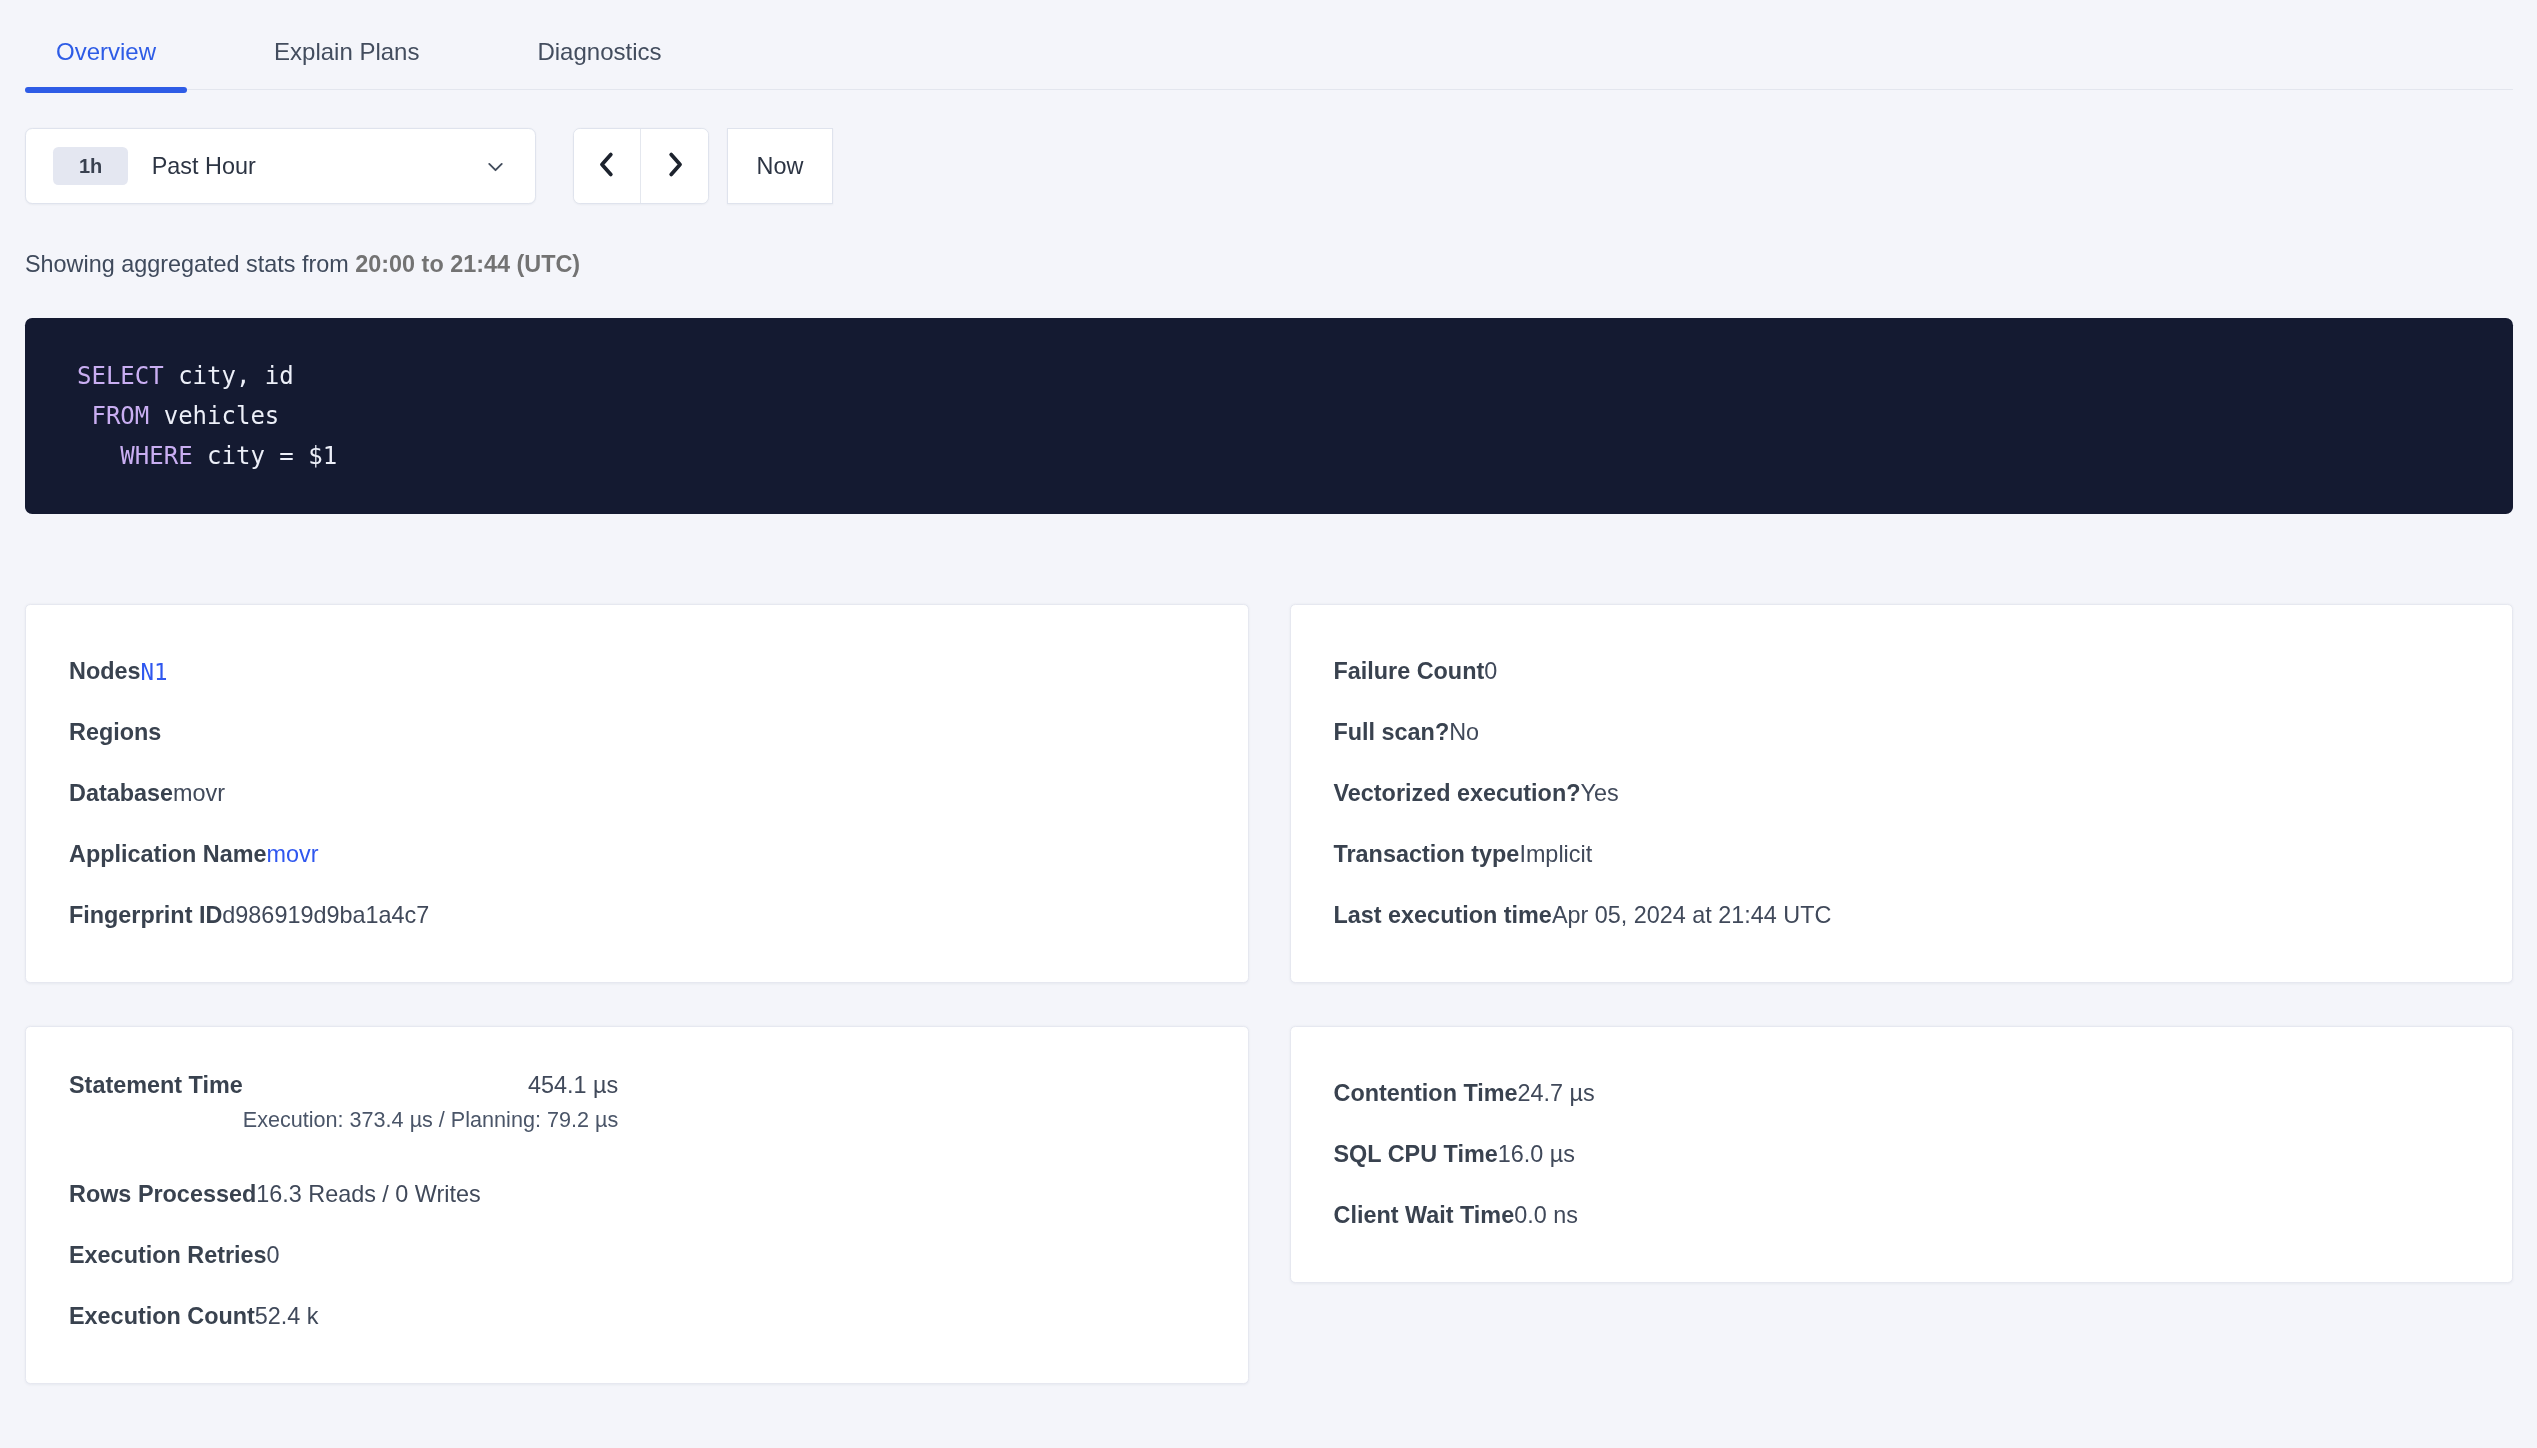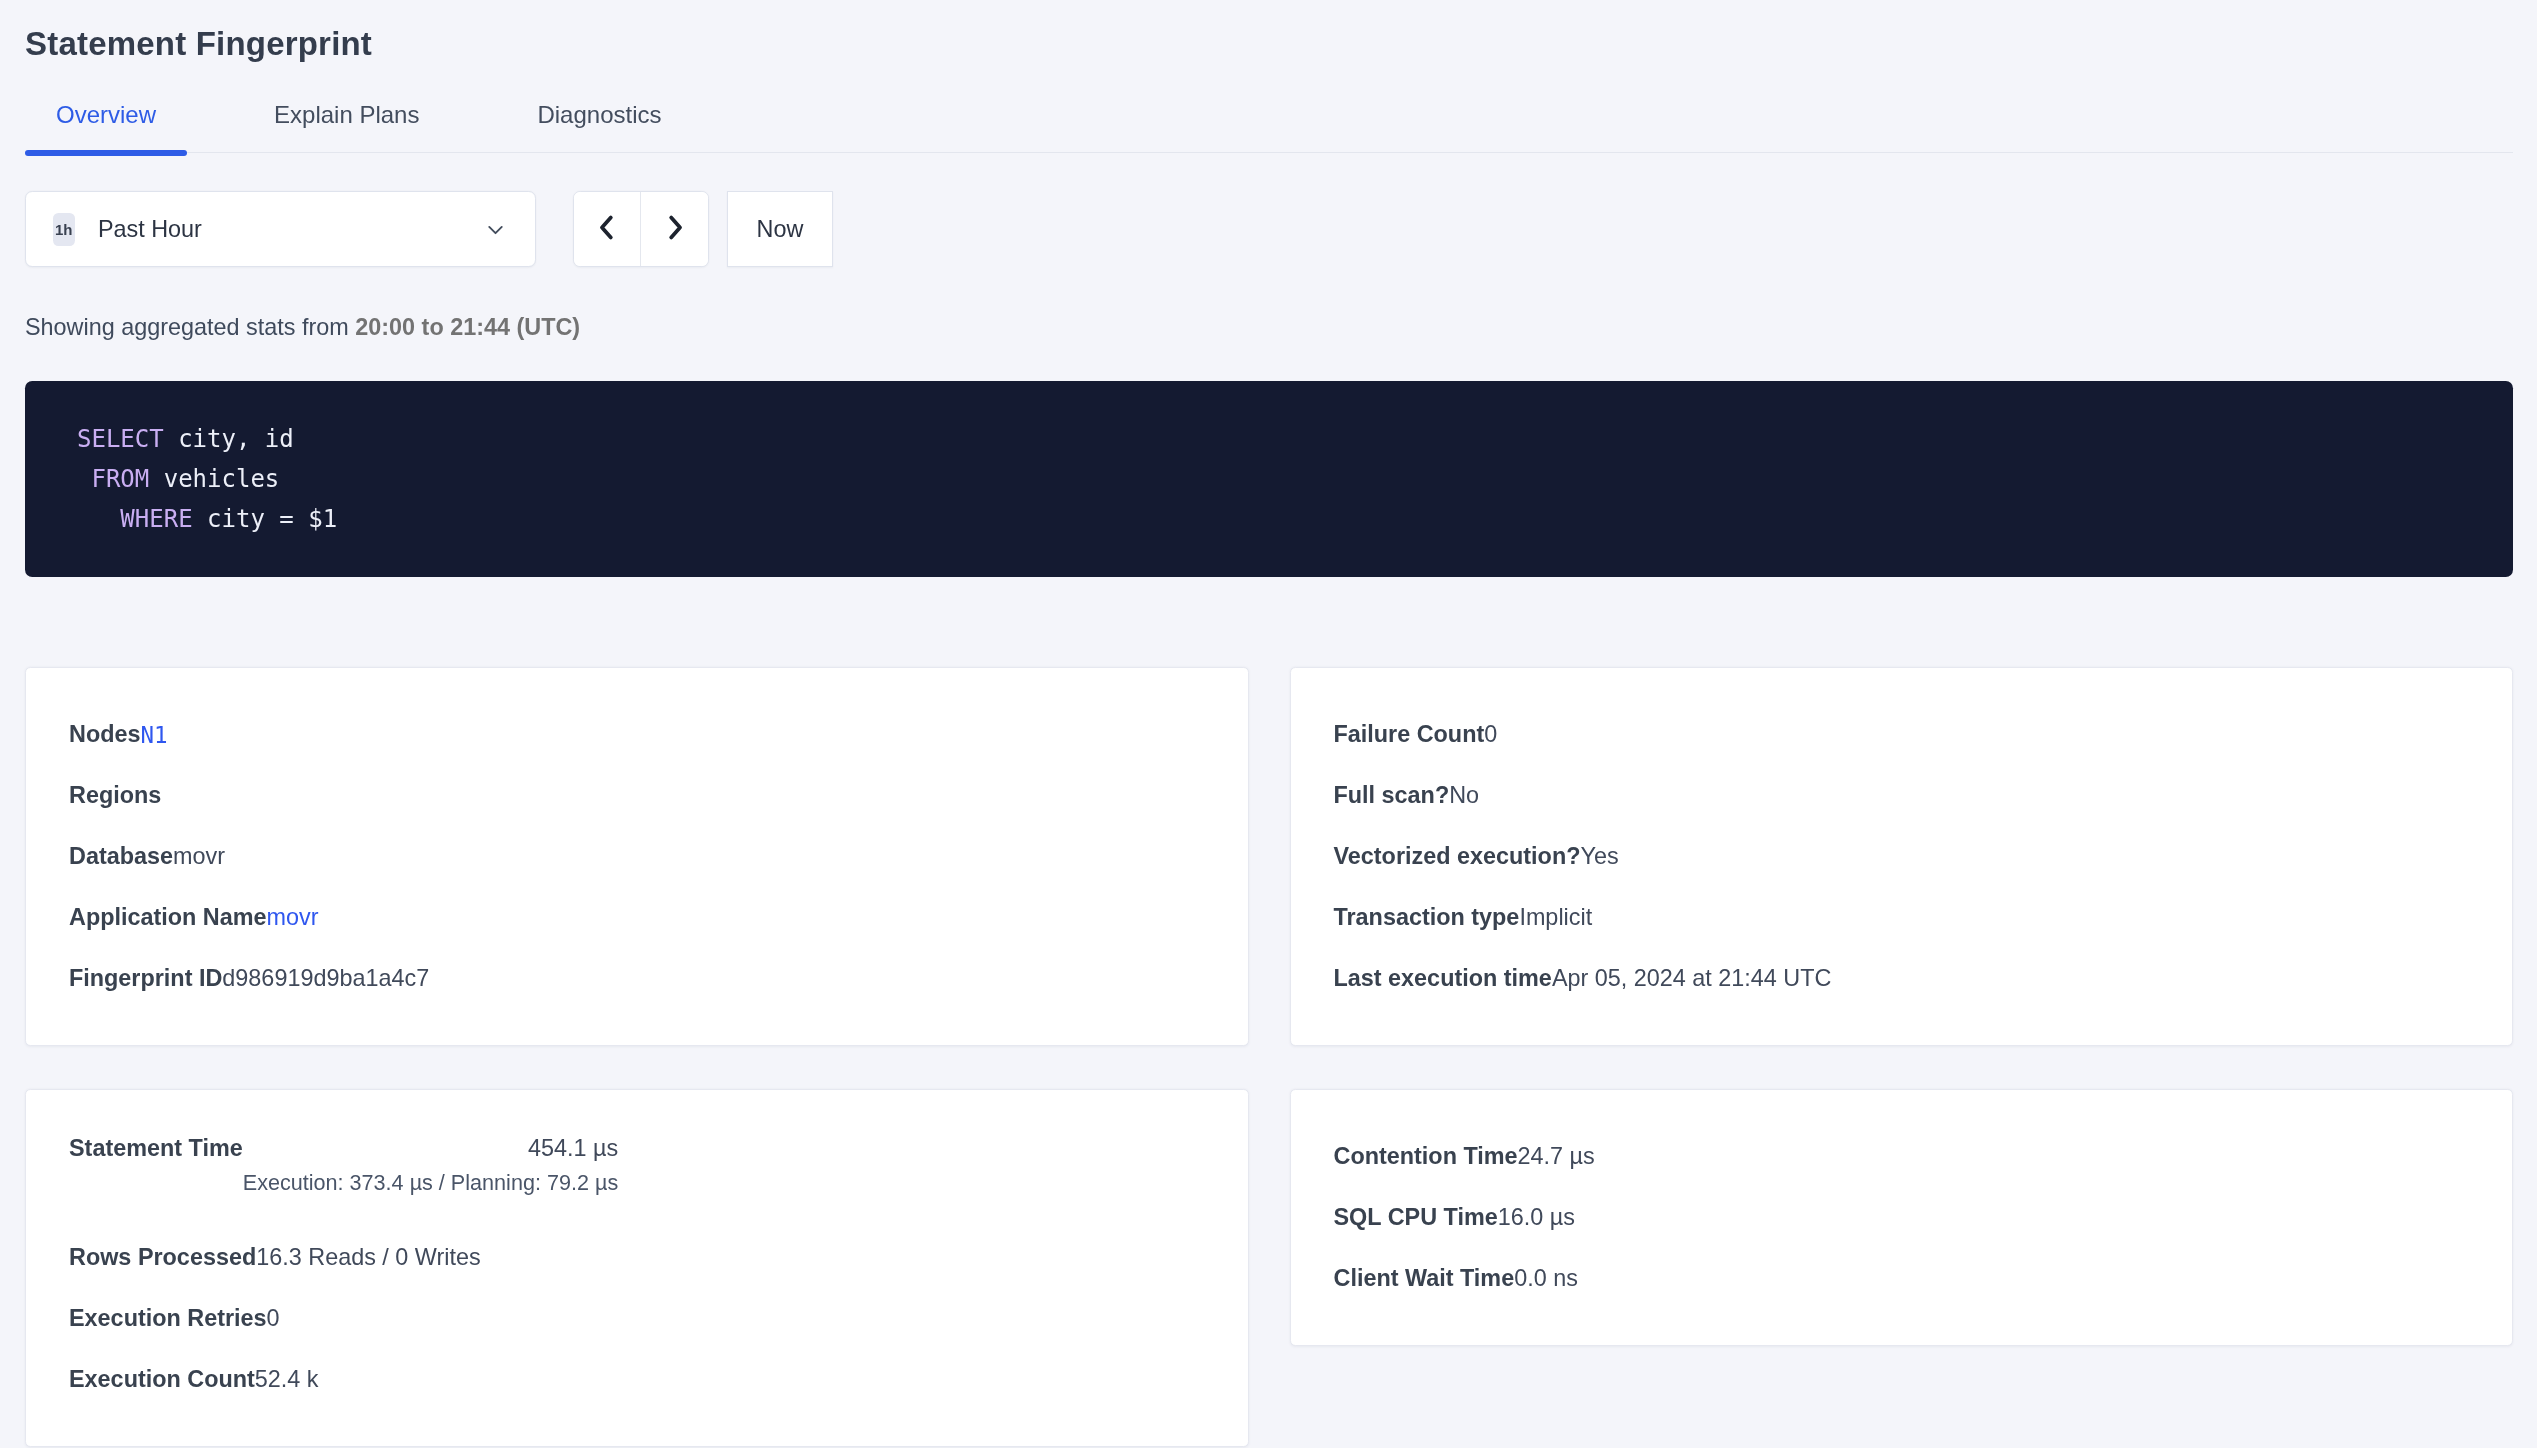--- a/index.html
+++ b/index.html
@@ -38,22 +38,22 @@
   
   .toolbar { display:flex; align-items:center; margin:38px 25px 0; }
   .time-select {
     display:flex; align-items:center;
     width:511px; height:76px; padding:0 27px;
     background:#fff; border:0.9px solid #dfe3ed; border-radius:7.2px;
     box-shadow:0 0.9px 1.8px rgba(40,50,80,.05); cursor:pointer;
   }
   .interval-badge {
     background:#e4e7f1; color:#394150;
-    font-size:15px; font-weight:700;
-    padding:9px 2px; border-radius:5.4px; margin-right:23.4px; line-height:1;
+    font-size:20px; font-weight:700;
+    padding:9px 26px; border-radius:5.4px; margin-right:23.4px; line-height:1;
   }
   .time-select .sel-label { font-size:23.4px; color:#2c3443; }
   .time-select .caret { margin-left:auto; display:flex; }
 
   .range-nav {
     display:flex; margin-left:37px; height:76px;
     background:#fff; border:0.9px solid #dfe3ed; border-radius:7.2px;
     box-shadow:0 0.9px 1.8px rgba(40,50,80,.05); overflow:hidden;
   }
   .range-nav .nav-btn {
@@ -104,21 +104,20 @@
 
   .row.tall { height:101px; align-items:flex-start; padding-top:9px; }
   .value-stack { display:flex; flex-direction:column; align-items:flex-end; gap:7.2px; }
   .subvalue { font-size:21.6px; color:#4a5568; }
 </style>
 </head>
 <body>
 
 <div class="page">
 
-  <h1 class="page-title">Statement Fingerprint</h1>
 
   <nav class="tabs">
     <div class="tab active">Overview</div>
     <div class="tab">Explain Plans</div>
     <div class="tab">Diagnostics</div>
   </nav>
 
   <div class="toolbar">
     <div class="time-select">
       <span class="interval-badge">1h</span>

